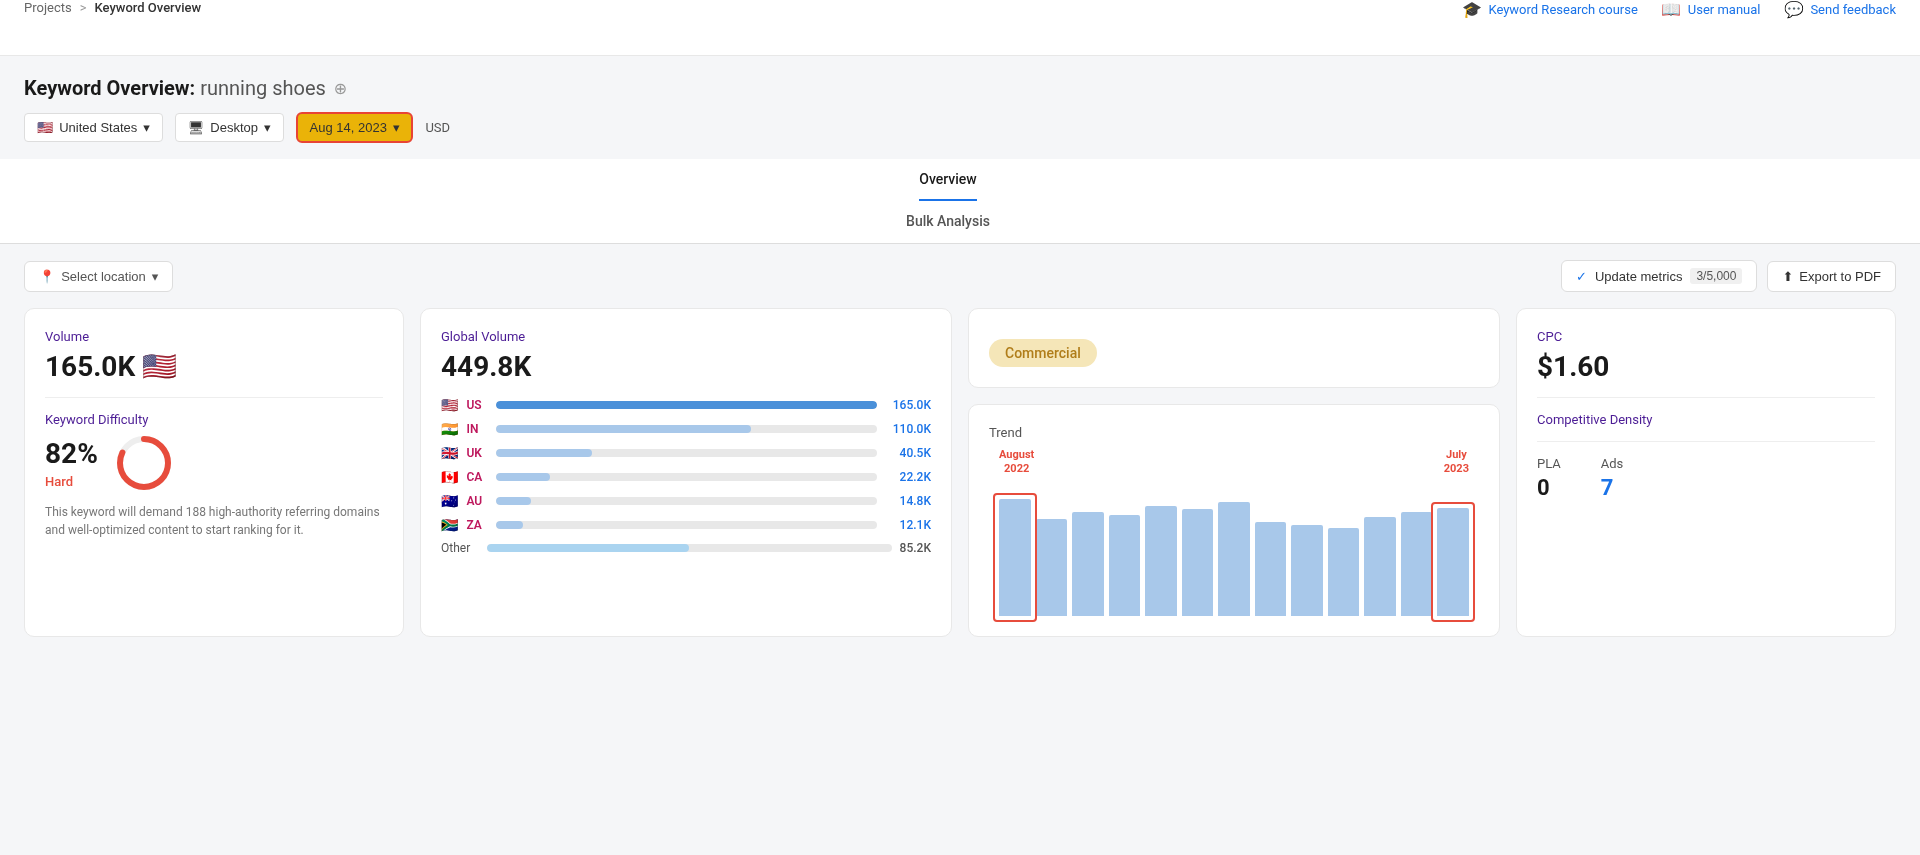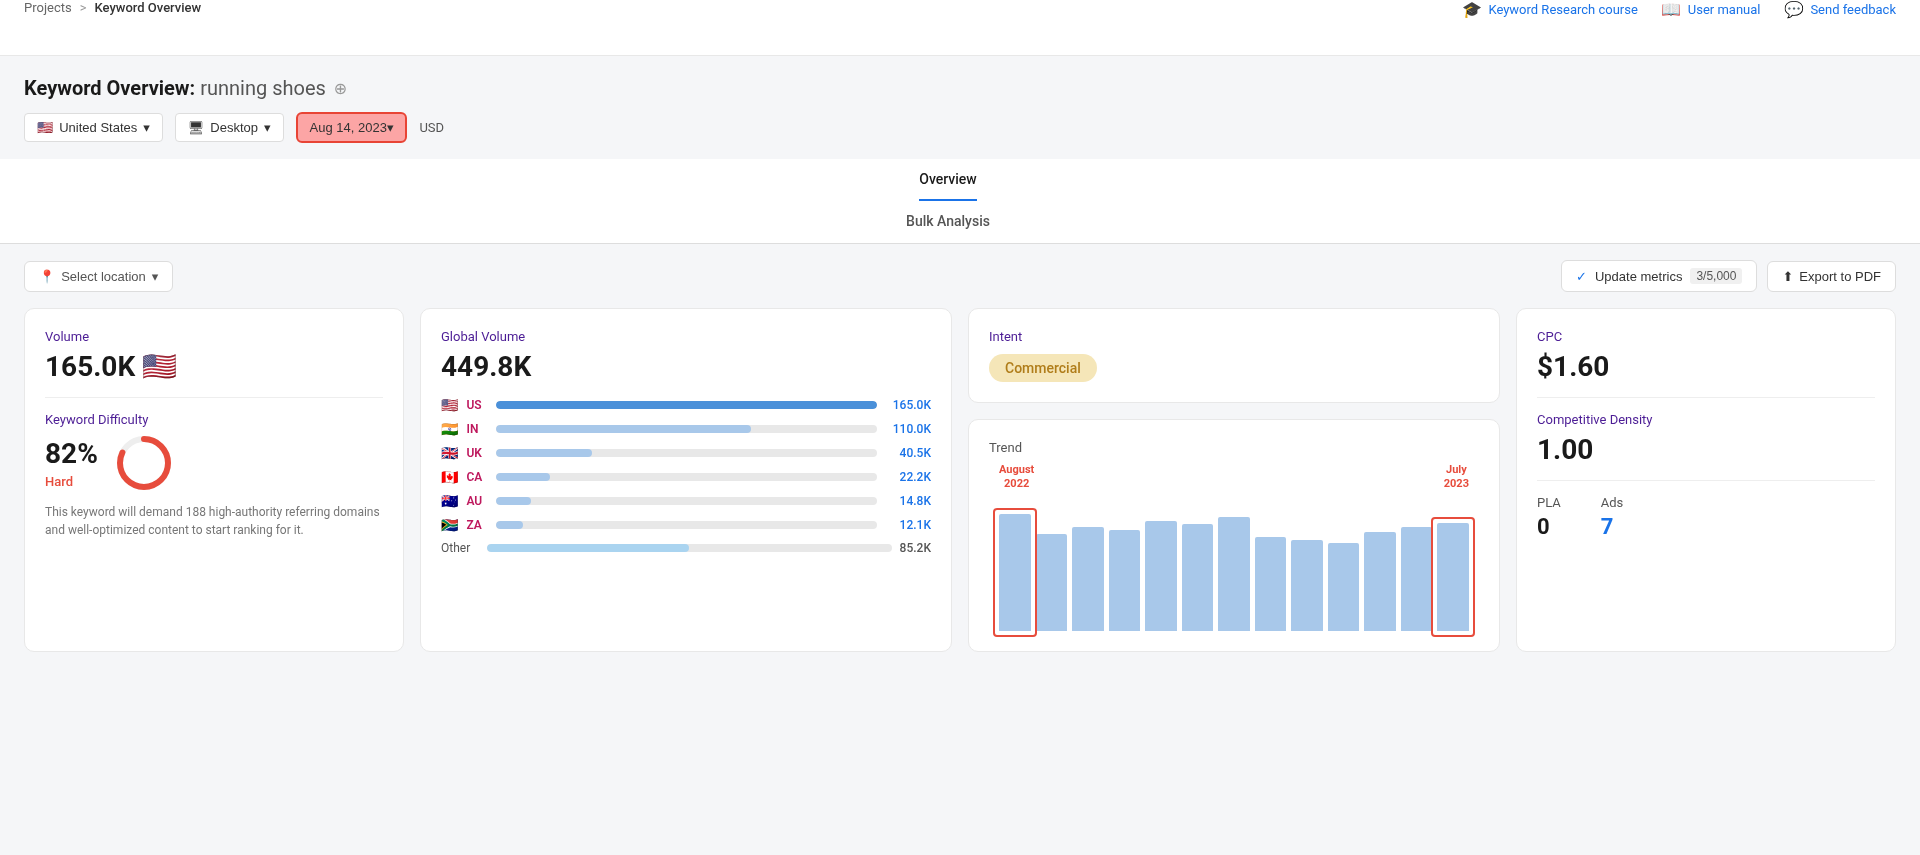--- a/index.html
+++ b/index.html
@@ -81,25 +81,25 @@
       border: 1px solid #ddd;
       border-radius: 4px;
       background: #fff;
       cursor: pointer;
       font-size: 13px;
       color: #333;
     }
     .filter-btn-date {
       display: flex;
       align-items: center;
-      gap: 0;
+      gap: 6px;
       padding: 6px 12px;
       border: 2px solid #e84435;
       border-radius: 6px;
-      background: #fca5a5;
+      background: #eab308;
       cursor: pointer;
       font-size: 13px;
       color: #333;
     }
     .currency-label {
       font-size: 13px;
       color: #555;
     }
     .tabs-row {
       display: flex;
@@ -483,21 +483,20 @@
         <div class="bar-track" style="flex:1">
           <div class="bar-fill" style="width:50%; background:#aad4f0"></div>
         </div>
         <span class="other-vol">85.2K</span>
       </div>
     </div>
 
     <div style="display:flex;flex-direction:column;gap:16px;">
 
       <div class="card">
-        <div class="card-label">Intent</div>
         <div style="margin-top:10px;">
           <span class="intent-badge">Commercial</span>
         </div>
       </div>
 
       <div class="card">
         <div class="trend-title">Trend</div>
         <div style="position:relative; padding: 16px 10px 0 10px;">
 
           <div style="position:absolute; top:-2px; left:10px; font-size:11px; color:#e74c3c; font-weight:700; line-height:1.3; text-align:center;">August<br>2022</div>
@@ -527,21 +526,20 @@
           </div>
         </div>
       </div>
     </div>
 
     <div class="card">
       <div class="card-label">CPC</div>
       <div class="cpc-value">$1.60</div>
       <hr class="card-divider">
       <div class="card-label">Competitive Density</div>
-      <div class="comp-density-value">1.00</div>
       <hr class="card-divider">
       <div class="pla-ads-row">
         <div class="pla-ads-item">
           <div class="label">PLA</div>
           <div class="value">0</div>
         </div>
         <div class="pla-ads-item">
           <div class="label">Ads</div>
           <div class="value blue">7</div>
         </div>

